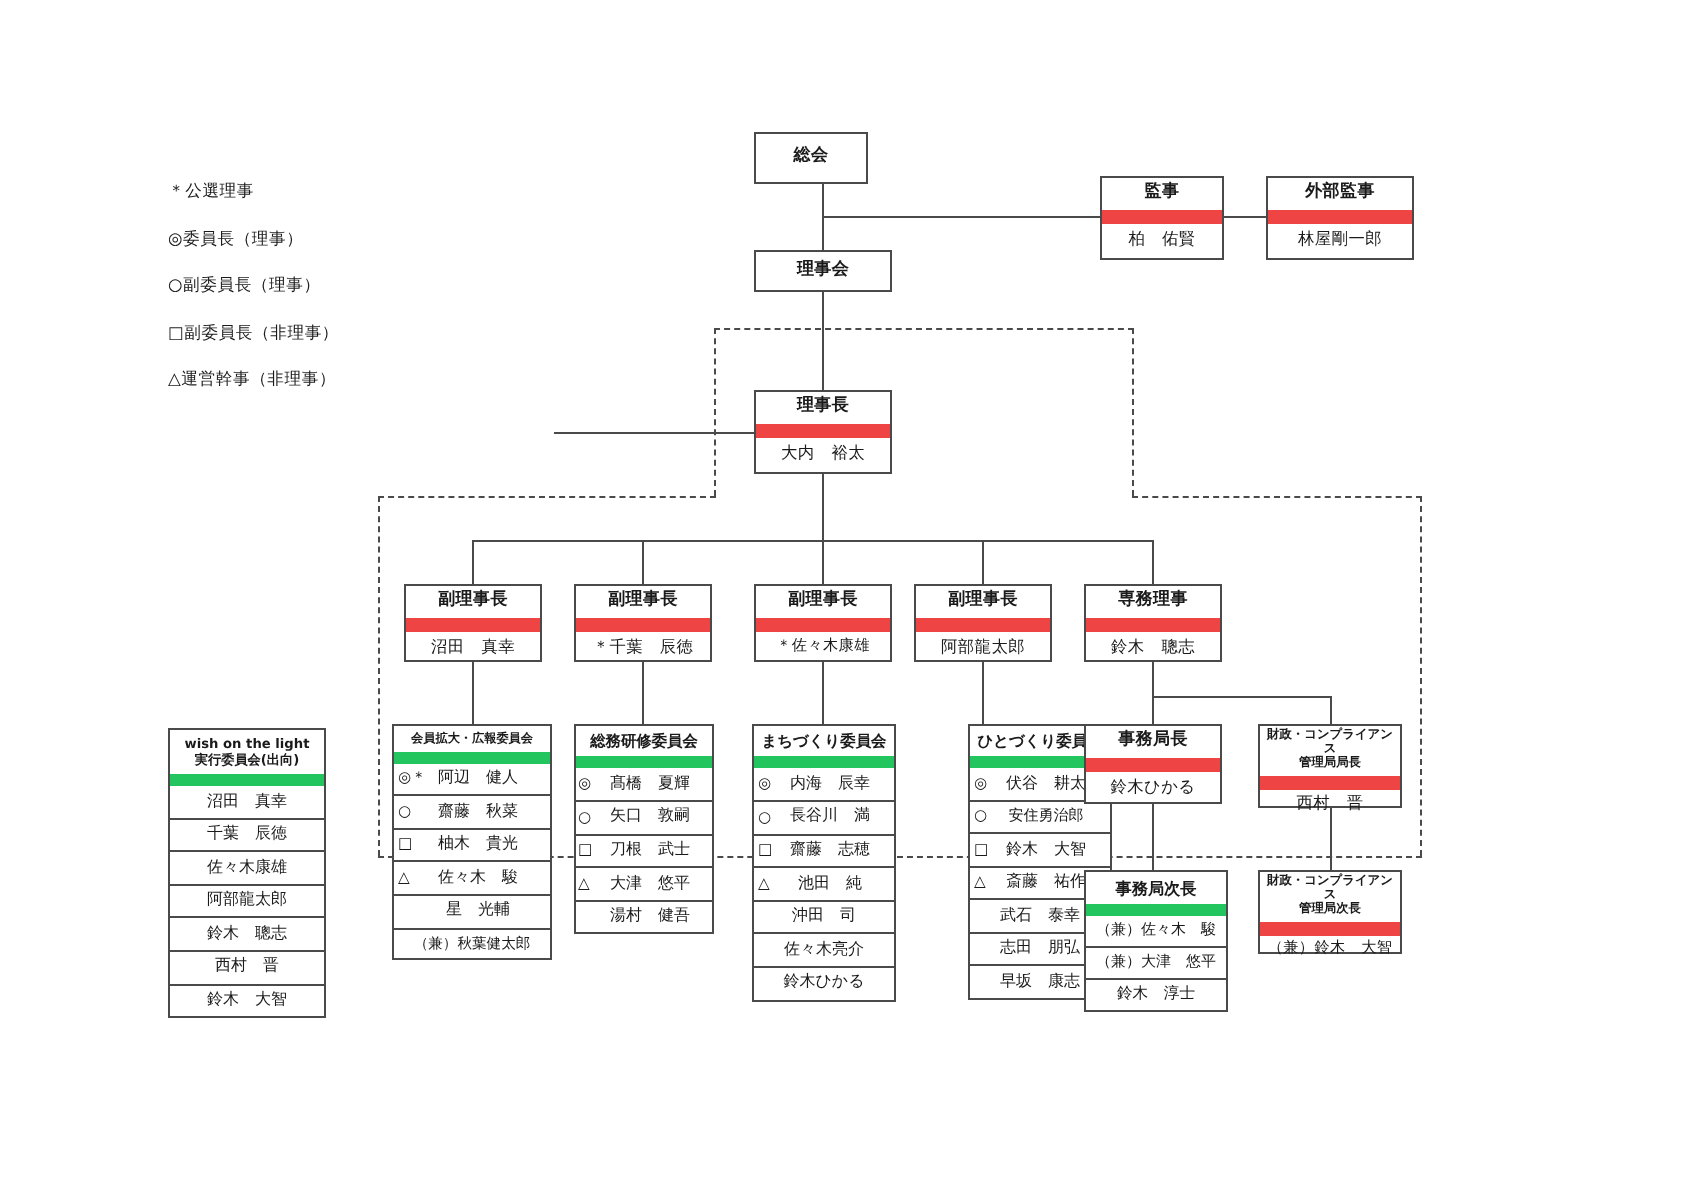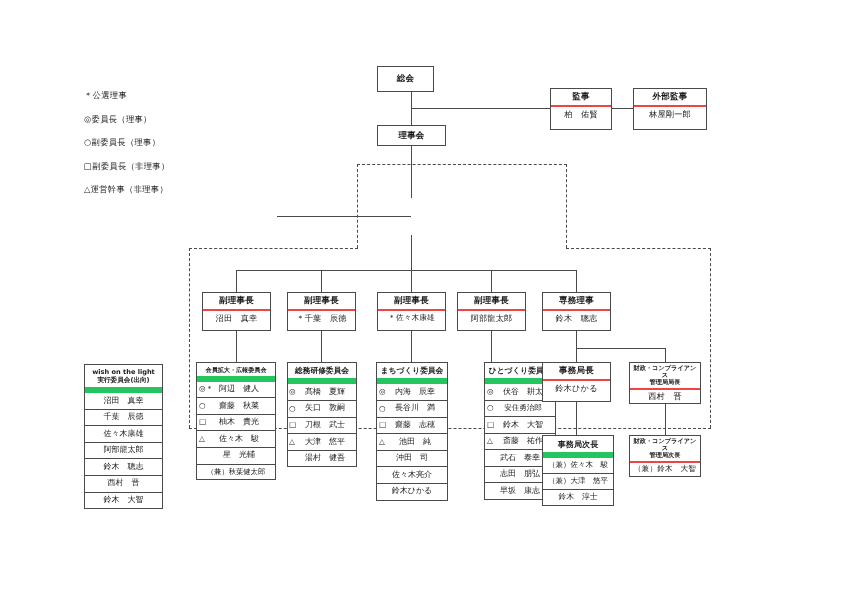--- a/index.html
+++ b/index.html
@@ -24,21 +24,21 @@
     border: 1px solid #4a4a4a;
     background: #ffffff;
     box-sizing: border-box;
     z-index: 5;
   }
   .box .hd {
     font-size: 8.5px;
     font-weight: bold;
     text-align: center;
     padding: 3px 1px 3px 1px;
-    border-bottom: 2px solid #ef4444;
+    border-bottom: 7px solid #ef4444;
     line-height: 1.12;
     letter-spacing: 0.2px;
   }
   .box .hd.tiny {
     font-size: 6.2px;
     font-weight: bold;
     letter-spacing: 0;
     padding: 2px 1px;
   }
   .box .nm {
@@ -196,20 +196,24 @@
     <div class="hd">監事</div>
     <div class="nm">柏　佑賢</div>
   </div>
 
   <div class="box" style="left:633px; top:88px; width:74px; height:42px;">
     <div class="hd">外部監事</div>
     <div class="nm">林屋剛一郎</div>
   </div>
 
 
+  <div class="box" style="left:377px; top:195px; width:69px; height:42px;">
+    <div class="hd">理事長</div>
+    <div class="nm">大内　裕太</div>
+  </div>
 
   <div class="box" style="left:202px; top:292px; width:69px; height:39px;">
     <div class="hd">副理事長</div>
     <div class="nm">沼田　真幸</div>
   </div>
   <div class="box" style="left:287px; top:292px; width:69px; height:39px;">
     <div class="hd">副理事長</div>
     <div class="nm">＊千葉　辰徳</div>
   </div>
   <div class="box" style="left:377px; top:292px; width:69px; height:39px;">

